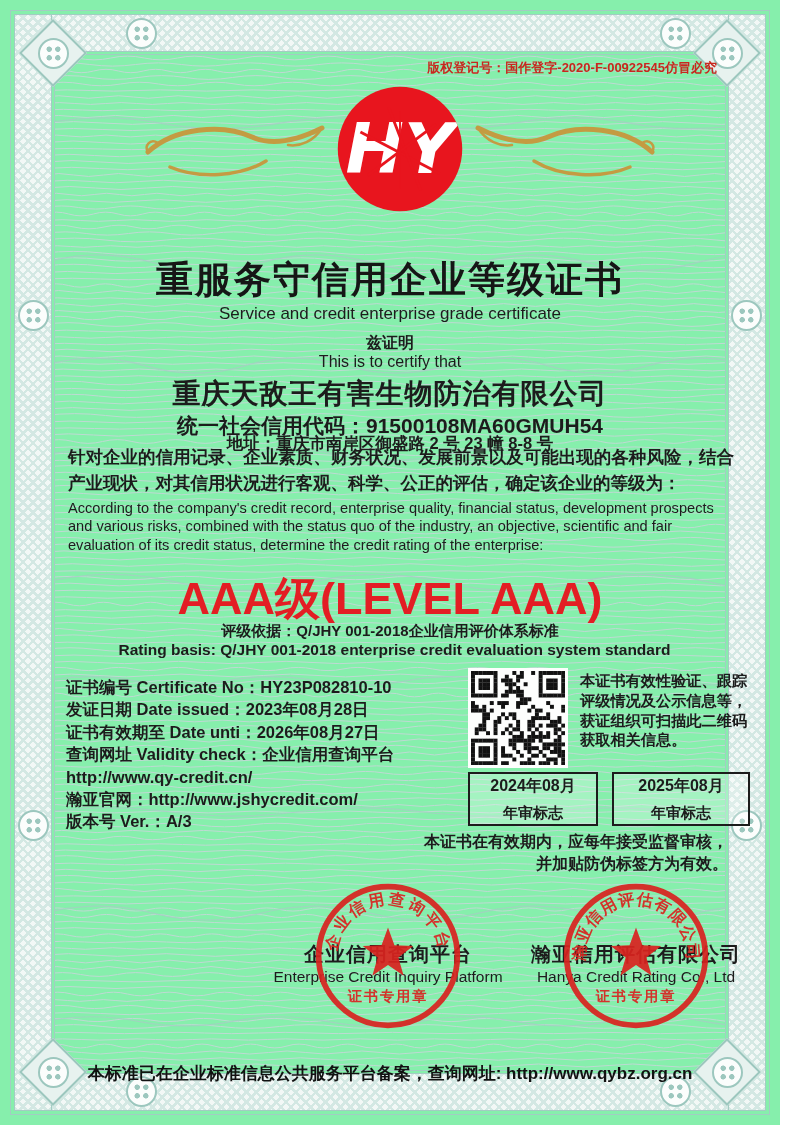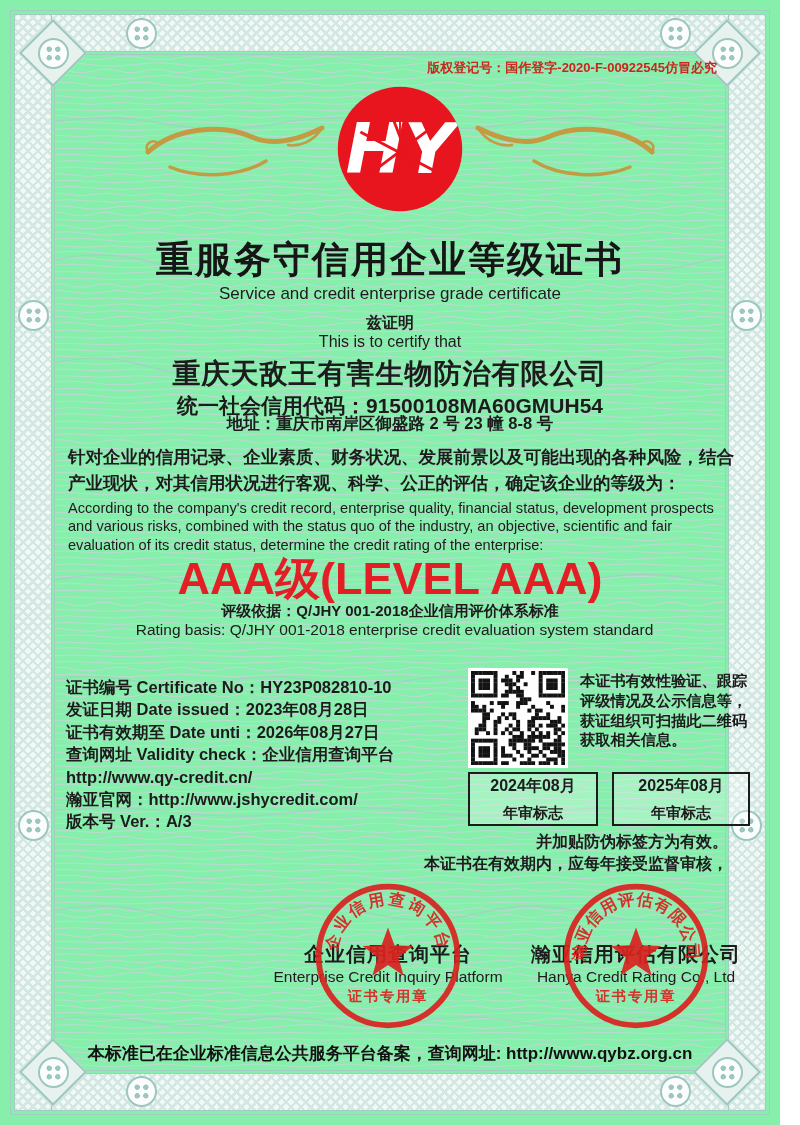--- a/index.html
+++ b/index.html
@@ -33,35 +33,35 @@
 
   
   .content{position:absolute;inset:0;z-index:2;}
   .copyright{position:absolute;top:59px;right:63px;font-size:13px;font-weight:600;color:#c8271e;}
   .flourish{position:absolute;top:120px;width:188px;height:64px;}
   .flourish path{stroke:#c49b42;fill:none;stroke-linecap:round;}
   .flourish-left{left:142px;}
   .flourish-right{left:470px;transform:scaleX(-1);}
   .logo{position:absolute;left:334px;top:83px;width:132px;height:132px;}
 
-  .centered{position:absolute;left:0;right:0;text-align:center;}
+  .centered{position:absolute;left:0;right:0;text-align:center;margin-top:20px;}
   .title-cn{top:235px;font-size:37px;font-weight:700;letter-spacing:2px;color:#161616;}
   .title-en{top:284px;font-size:17px;font-weight:500;}
   .certify-cn{top:313px;font-size:16px;font-weight:600;}
   .certify-en{top:333px;font-size:16px;font-weight:500;}
   .company-name{top:355px;font-size:28px;font-weight:700;letter-spacing:1px;}
   .code-line{top:392px;font-size:21px;font-weight:600;}
   .addr-line{top:413px;font-size:16.5px;font-weight:600;}
 
   .para-cn{position:absolute;left:68px;top:444px;width:666px;font-size:17.5px;font-weight:600;line-height:26px;text-align:justify;}
   .para-en{position:absolute;left:68px;top:499px;width:672px;font-size:14.6px;font-weight:500;line-height:18.4px;}
 
   .rating-level{top:549px;font-size:45px;font-weight:800;color:#e31e24;}
   .basis-cn{top:602px;font-size:15px;font-weight:600;}
-  .basis-en{top:621px;font-size:15.5px;font-weight:400;padding-left:9px;}
+  .basis-en{top:621px;font-size:15.5px;font-weight:700;padding-left:9px;}
 
   .details{position:absolute;left:66px;top:676px;font-size:16.5px;font-weight:600;line-height:22.4px;}
 
   .qr-box{position:absolute;left:468px;top:668px;width:94px;height:94px;padding:3px;background:#fdfefd;}
   .qr-box svg{width:94px;height:94px;fill:#121212;}
   .qr-note{position:absolute;left:580px;top:671px;width:172px;font-size:15.2px;font-weight:600;line-height:19.8px;}
 
   .year-box{position:absolute;top:772px;height:50px;border:2px solid #1c1c1c;background:rgba(255,255,255,.25);
     display:flex;flex-direction:column;align-items:center;justify-content:center;gap:7px;}
   .year-box-1{left:468px;width:126px;}
@@ -651,22 +651,22 @@
     <div class="year-box year-box-1">
       <div class="d1">2024年08月</div>
       <div class="d2">年审标志</div>
     </div>
     <div class="year-box year-box-2">
       <div class="d1">2025年08月</div>
       <div class="d2">年审标志</div>
     </div>
 
     <div class="supervision">
+      <div>本证书在有效期内，应每年接受监督审核，</div>
       <div>并加贴防伪标签方为有效。</div>
-      <div>本证书在有效期内，应每年接受监督审核，</div>
     </div>
 
     <div class="issuer-cn issuer1">企业信用查询平台</div>
     <div class="issuer-en issuer1">Enterprise Credit Inquiry Platform</div>
     <div class="issuer-cn issuer2">瀚亚信用评估有限公司</div>
     <div class="issuer-en issuer2">Hanya Credit Rating Co., Ltd</div>
 
     <svg class="seal seal-1" viewBox="0 0 160 160">
       <defs>
           <path id="arcA" d="M80 80 m-54 0 a54 54 0 1 1 108 0"></path>

